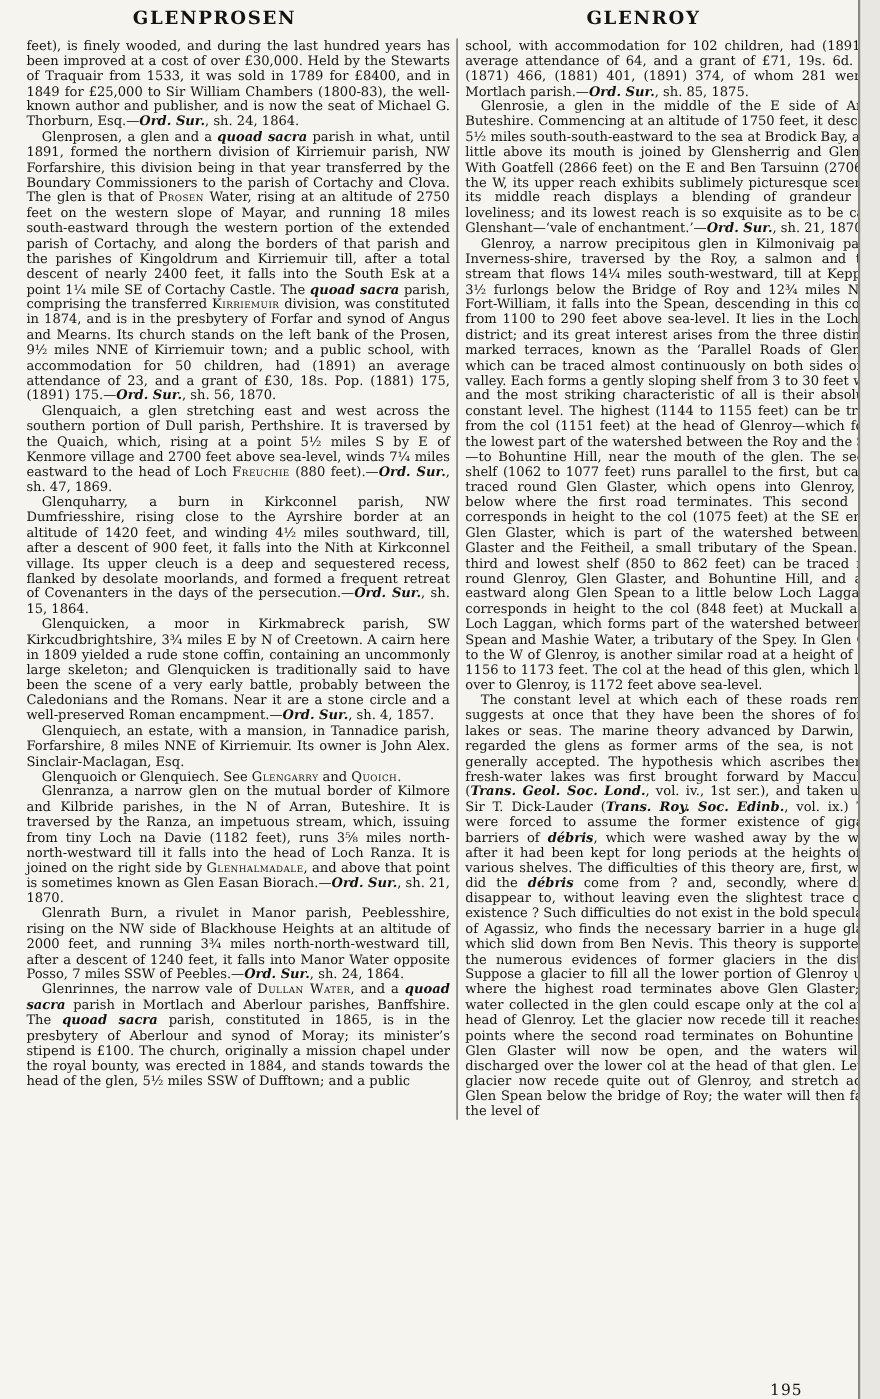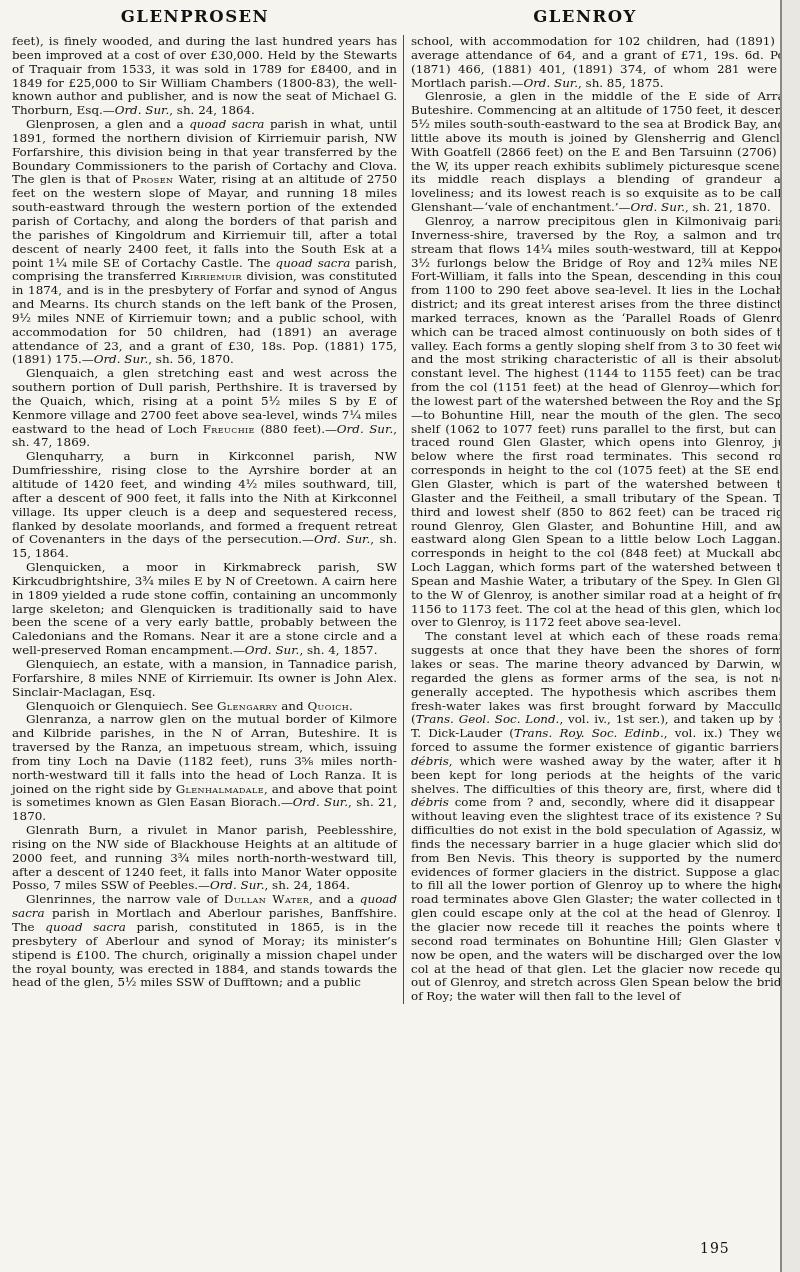--- a/index.html
+++ b/index.html
@@ -26,21 +26,21 @@
   .col-header {
     flex: 0 0 50%;
     text-align: center;
     font-weight: bold;
     font-size: 16.5px;
     letter-spacing: 1.5px;
     font-family: "DejaVu Serif", "Liberation Serif", serif;
   }
   .columns {
     display: flex;
-    padding: 2px 0 0 12px;
+    padding: 2px 0 0 24px;
     align-items: stretch;
   }
   .col {
     flex: 0 0 385px;
     width: 385px;
     font-size: 11.9px;
     line-height: 13.85px;
     text-align: justify;
     text-justify: inter-word;
     hyphens: none;
@@ -53,26 +53,26 @@
   }
   p.entry {
     margin: 0;
     text-indent: 14px;
   }
   p.entry.cont {
     text-indent: 0;
   }
   .run-n { }
   .run-b { font-weight: normal; }
-  .run-i { font-style: italic; }
+  .run-i { font-style: italic; font-weight: bold; }
   .run-sc { font-variant: small-caps; letter-spacing: 0.4px; }
   .page-number {
     position: absolute;
     left: 700px;
-    bottom: 16px;
+    bottom: 0;
     font-size: 14px;
     letter-spacing: 1px;
   }
 </style>
 </head>
 <body>
 
 <div class="page">
   <div class="headers">
     <div class="col-header">GLENPROSEN</div>

